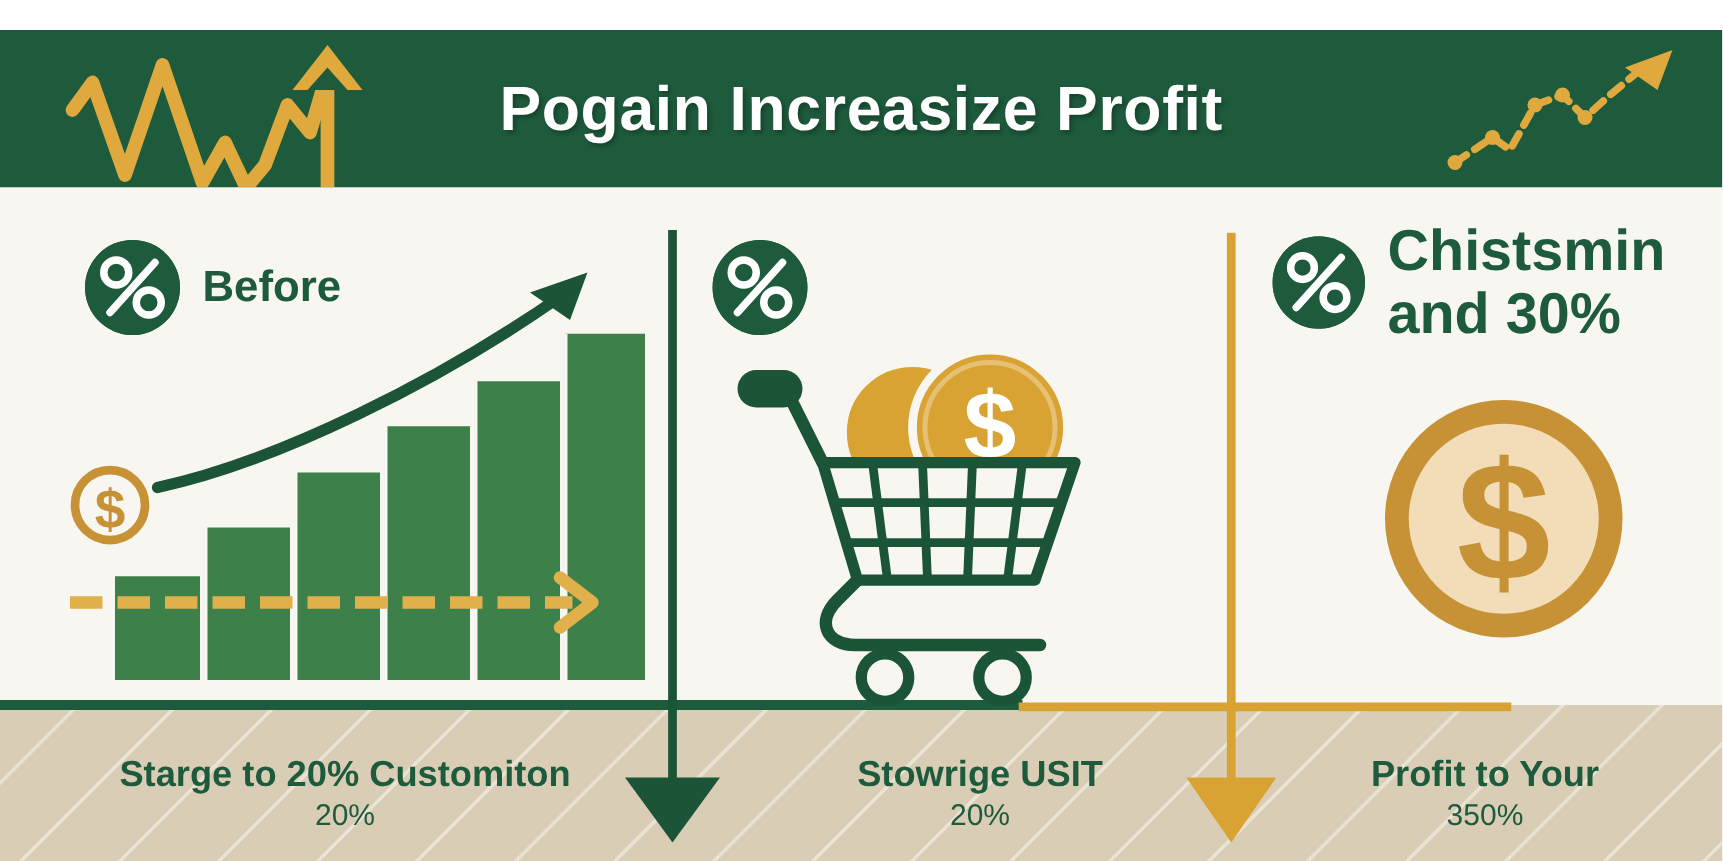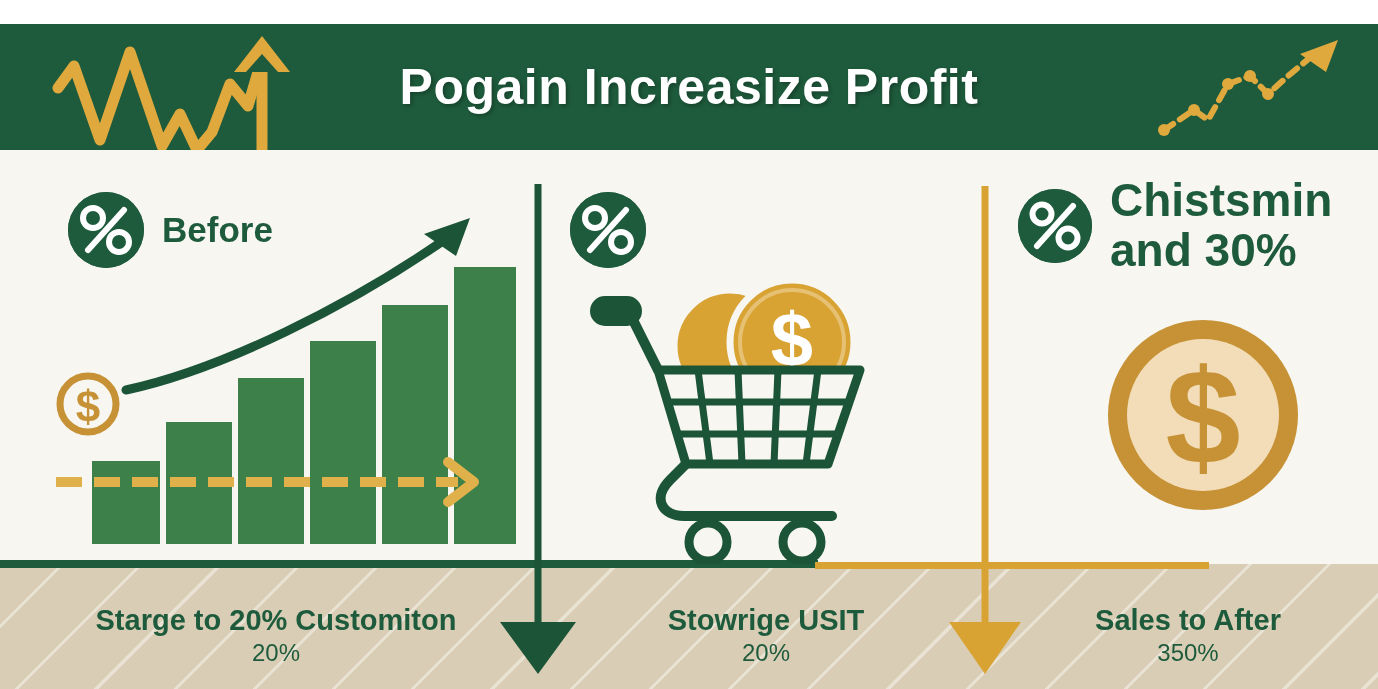--- a/index.html
+++ b/index.html
@@ -167,21 +167,21 @@
     display: block;
   }
   .caption .cap-line2 {
     font-size: 24px;
     font-weight: normal;
     line-height: 1.2;
     display: block;
     margin-top: 2px;
   }
   .cap-1 { left: 38px;  top: 580px; width: 476px; text-align: center; }
-  .cap-2 { left: 570px; top: 580px; width: 392px; }
+  .cap-2 { left: 588px; top: 580px; width: 392px; }
   .cap-3 { left: 1002px; top: 580px; width: 372px; }
 </style>
 </head>
 <body>
 
 <div class="infographic">
 
   <div class="header">
 
     <div class="header-motif-left">
@@ -335,17 +335,17 @@
     <span class="cap-line1">Starge to 20% Customiton</span>
     <span class="cap-line2">20%</span>
   </div>
 
   <div class="caption cap-2">
     <span class="cap-line1">Stowrige USIT</span>
     <span class="cap-line2">20%</span>
   </div>
 
   <div class="caption cap-3">
-    <span class="cap-line1">Sales to After</span>
+    <span class="cap-line1">Profit to Your</span>
     <span class="cap-line2">350%</span>
   </div>
 
 </div>
 
 </body></html>

